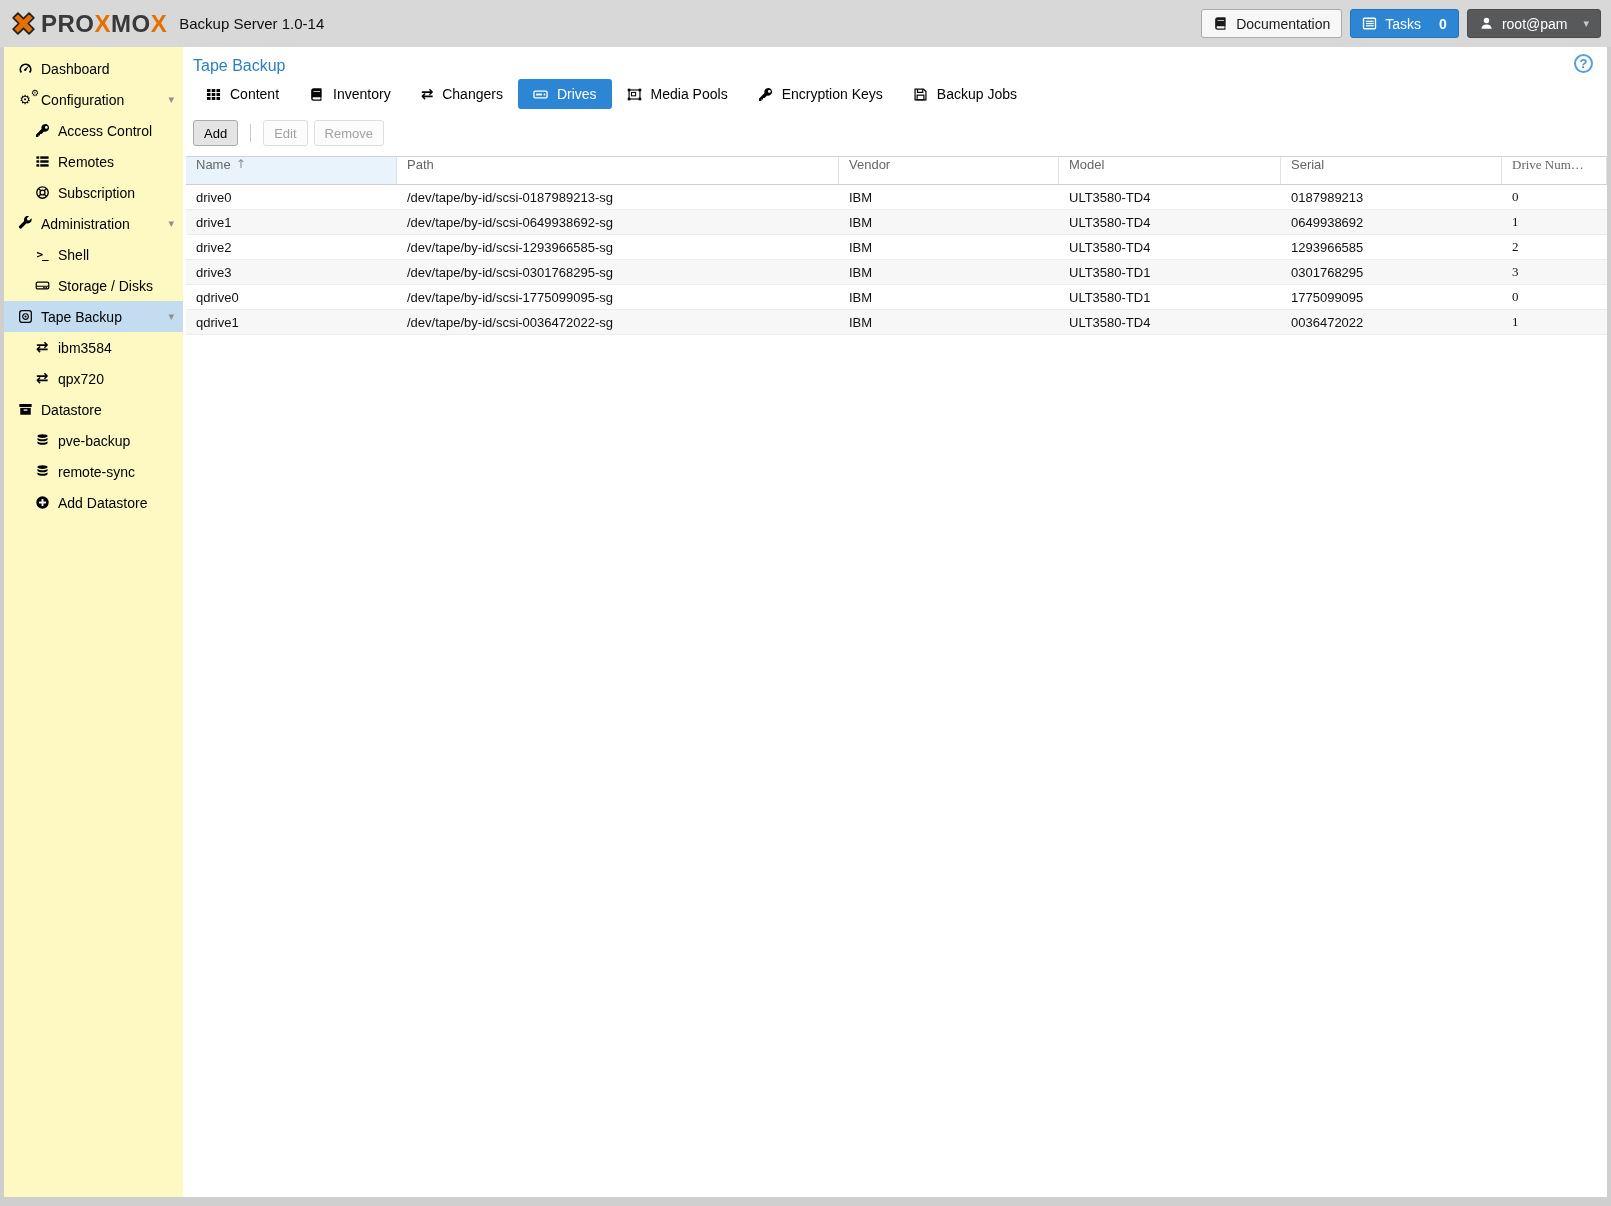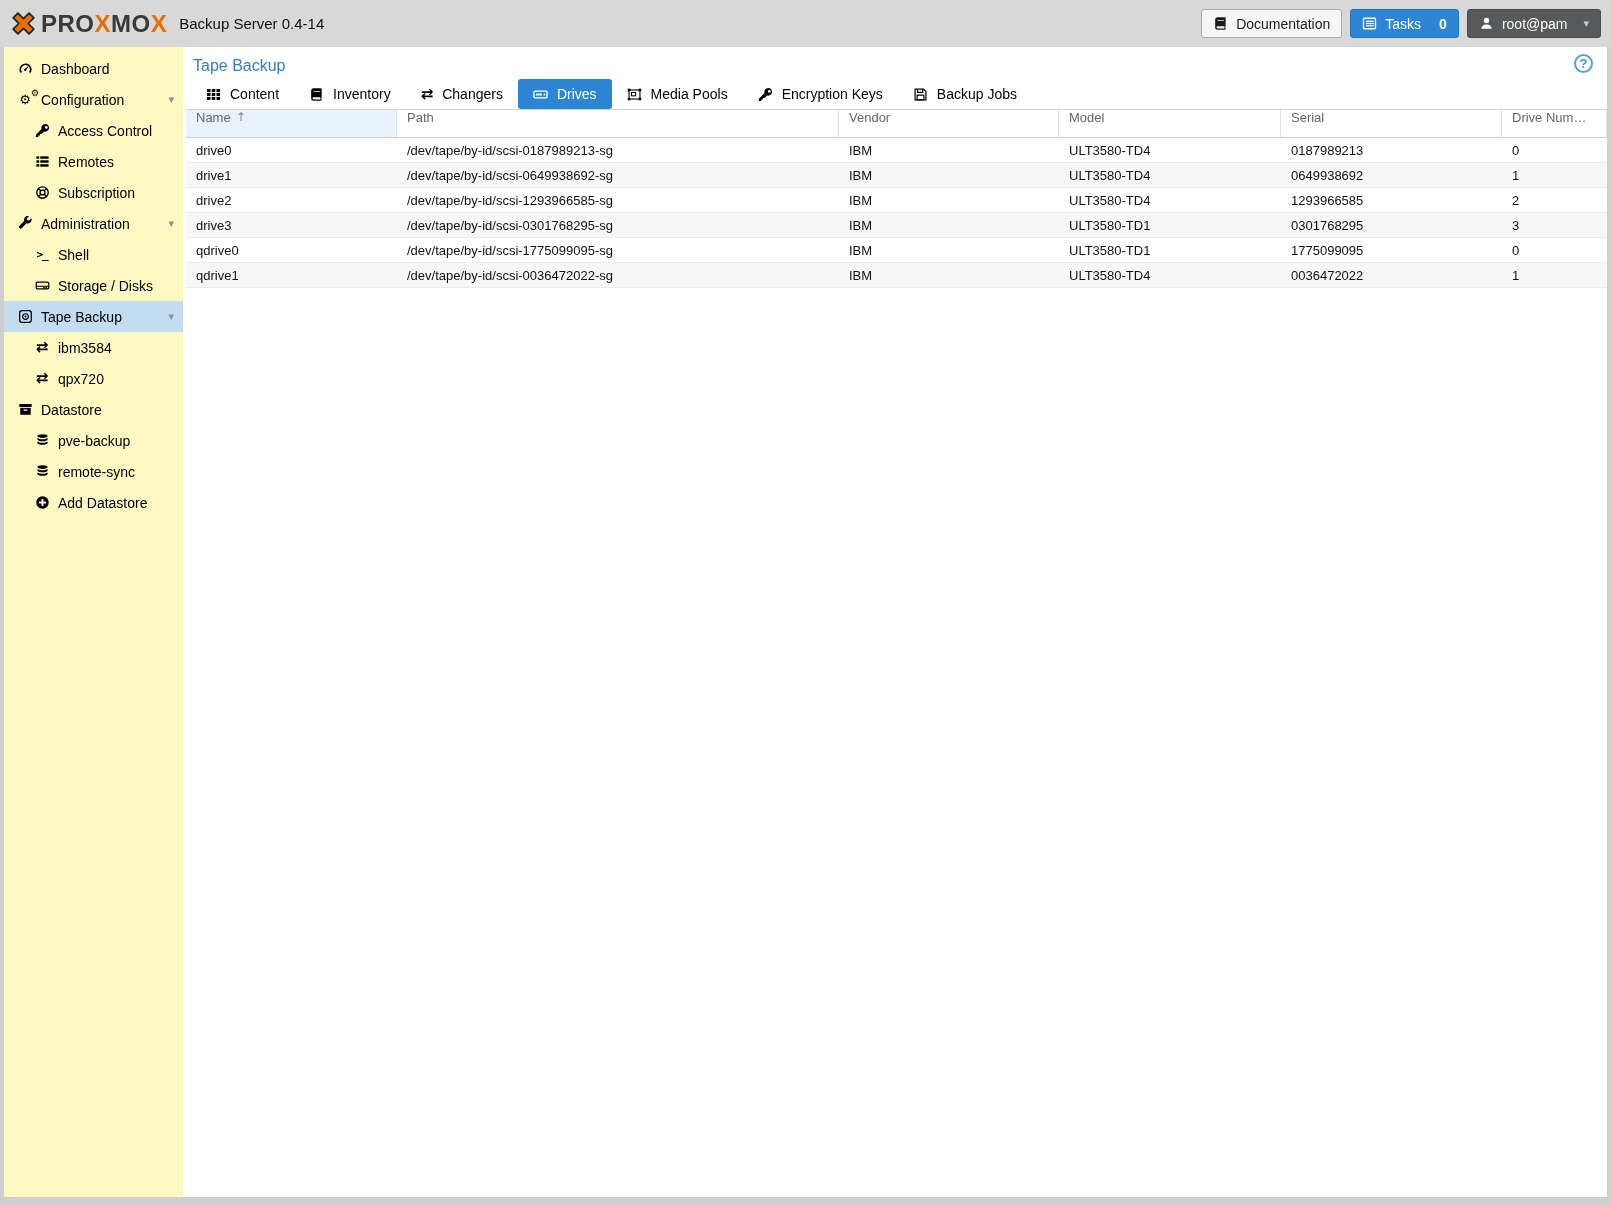--- a/index.html
+++ b/index.html
@@ -101,21 +101,21 @@
     cursor:pointer;
   }
   .hcell.sorted { background:#e9f3fb; border-right-color:#d4e6f4; }
   .sort-arrow { margin-left:5px; color:#8a8a8a; font-size:12px; font-family:"DejaVu Sans",sans-serif; }
 
   .c-name  { width:211px; flex:none; }
   .c-path  { width:442px; flex:none; }
   .c-vendor{ width:220px; flex:none; }
   .c-model { width:222px; flex:none; }
   .c-serial{ width:221px; flex:none; }
-  .c-num   { flex:1; }
+  .c-num   { flex:1;font-family:Liberation Serif, serif; }
 
   .group-header {
     height:26px; display:flex; align-items:center; gap:8px;
     padding-left:8px; color:#565656; border-bottom:1px solid #acacac;
   }
   .collapse-box {
     width:11px; height:11px; border:1px solid #8a8a8a; position:relative;
     background:#fff; cursor:pointer; flex:none;
   }
   .collapse-box::after {
@@ -130,21 +130,21 @@
 
 <div class="page">
 
   <header class="app-header">
     <div class="logo">
       <svg width="27" height="27" viewBox="0 0 17 17">
         <path d="M2 5 5 2 8.5 5.5 12 2 15 5 11.5 8.5 15 12 12 15 8.5 11.5 5 15 2 12 5.5 8.5 Z" fill="#e57000" stroke="#232323" stroke-width="1.1" stroke-linejoin="round"></path>
       </svg>
       <span class="wordmark"><span>PRO</span><span class="ox">X</span><span>MO</span><span class="ox">X</span></span>
     </div>
-    <span class="product">Backup Server 0.4-14</span>
+    <span class="product">Backup Server 1.0-14</span>
 
     <div class="header-right">
       <div class="hbtn btn-doc">
         <svg viewBox="0 0 16 16" fill="currentColor">
           <path d="M13.5 10.6V2.2c0-.5-.4-.9-.9-.9H5A2.7 2.7 0 0 0 2.3 4v8A2.7 2.7 0 0 0 5 14.7h7.6c.5 0 .9-.4.9-.9 0-.3-.1-.5-.3-.7v-1.8c.2-.2.3-.4.3-.7zM4.8 4.4h6.9v1H4.8zm7.4 8.9H5c-.7 0-1.2-.5-1.2-1.2S4.3 11 5 11h7.2z"></path>
         </svg>
         <span>Documentation</span>
       </div>
       <div class="hbtn btn-tasks">
         <svg viewBox="0 0 16 16">
@@ -378,20 +378,26 @@
         <div class="tab">
           <svg viewBox="0 0 16 16" fill="none" stroke="currentColor" stroke-width="1.3">
             <path d="M2.2 2.2h9l2.6 2.6v9H2.2z"></path>
             <path d="M4.8 2.4v3.3h5.6V2.4"></path>
             <rect x="4.4" y="8.7" width="7.2" height="5"></rect>
           </svg>
           <span>Backup Jobs</span>
         </div>
       </nav>
 
+      <div class="toolbar">
+        <div class="tbtn enabled">Add</div>
+        <div class="tsep"></div>
+        <div class="tbtn disabled" aria-disabled="true">Edit</div>
+        <div class="tbtn disabled" aria-disabled="true">Remove</div>
+      </div>
 
       <div class="grid">
 
         <div class="grid-header">
           <div class="hcell sorted c-name">
             <span>Name</span>
             <span class="sort-arrow">↑</span>
           </div>
           <div class="hcell c-path">
               <span>Path</span>

